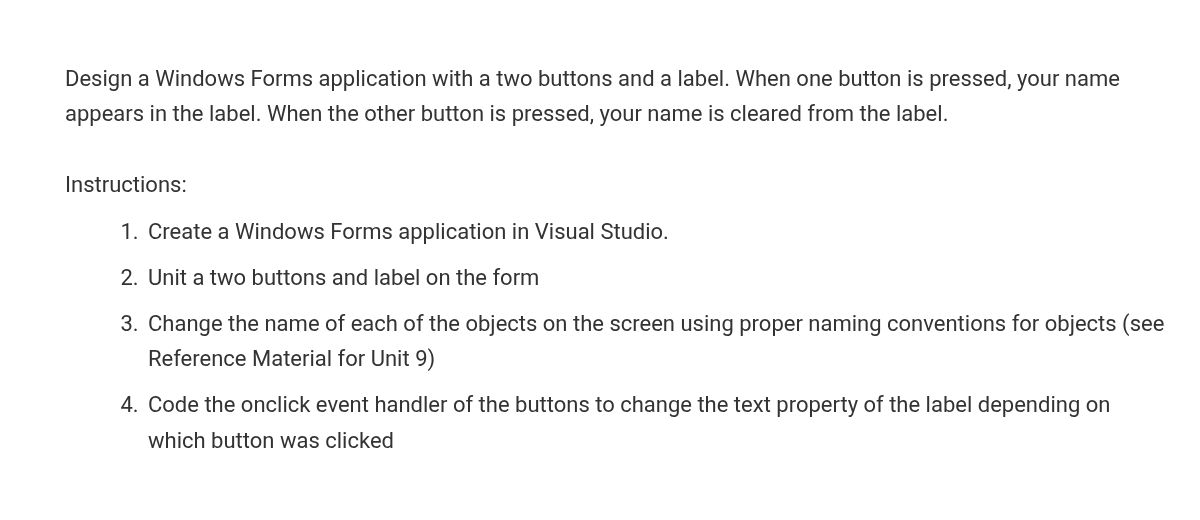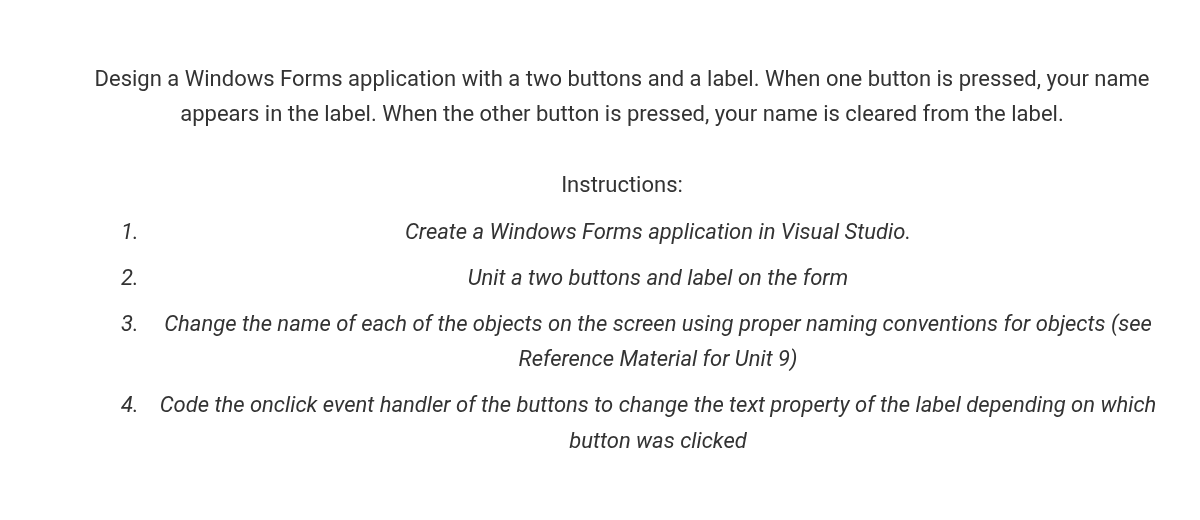--- a/index.html
+++ b/index.html
@@ -1,19 +1,18 @@
 <!DOCTYPE html>
 <html><head>
   <meta charset="utf-8">
   <style>
     * {
       margin: 11px;
       padding: 0;
       box-sizing: border-box;
-      text-align: center;
     }
     body {
       font-family: -apple-system, BlinkMacSystemFont, "Segoe UI", Roboto, "Helvetica Neue", Arial, sans-serif;
       font-size: 22px;
       line-height: 1.6;
       color: #333;
       background: #fff;
       padding: 28px 32px;
       width: 1200px;
       height: 520px;
@@ -24,21 +23,20 @@
     .instructions-heading {
       margin-bottom: 2px;
     }
     ol {
       list-style-position: outside;
       padding-left: 68px;
     }
     ol li {
       padding-left: 4px;
       margin-bottom: 2px;
-      font-style: italic;
     }
   </style>
 </head>
 <body>
 
 <p class="intro">Design a Windows Forms application with a two buttons and a label. When one button is pressed, your name appears in the label. When the other button is pressed, your name is cleared from the label.</p>
 
 <p class="instructions-heading">Instructions:</p>
 
 <ol>

